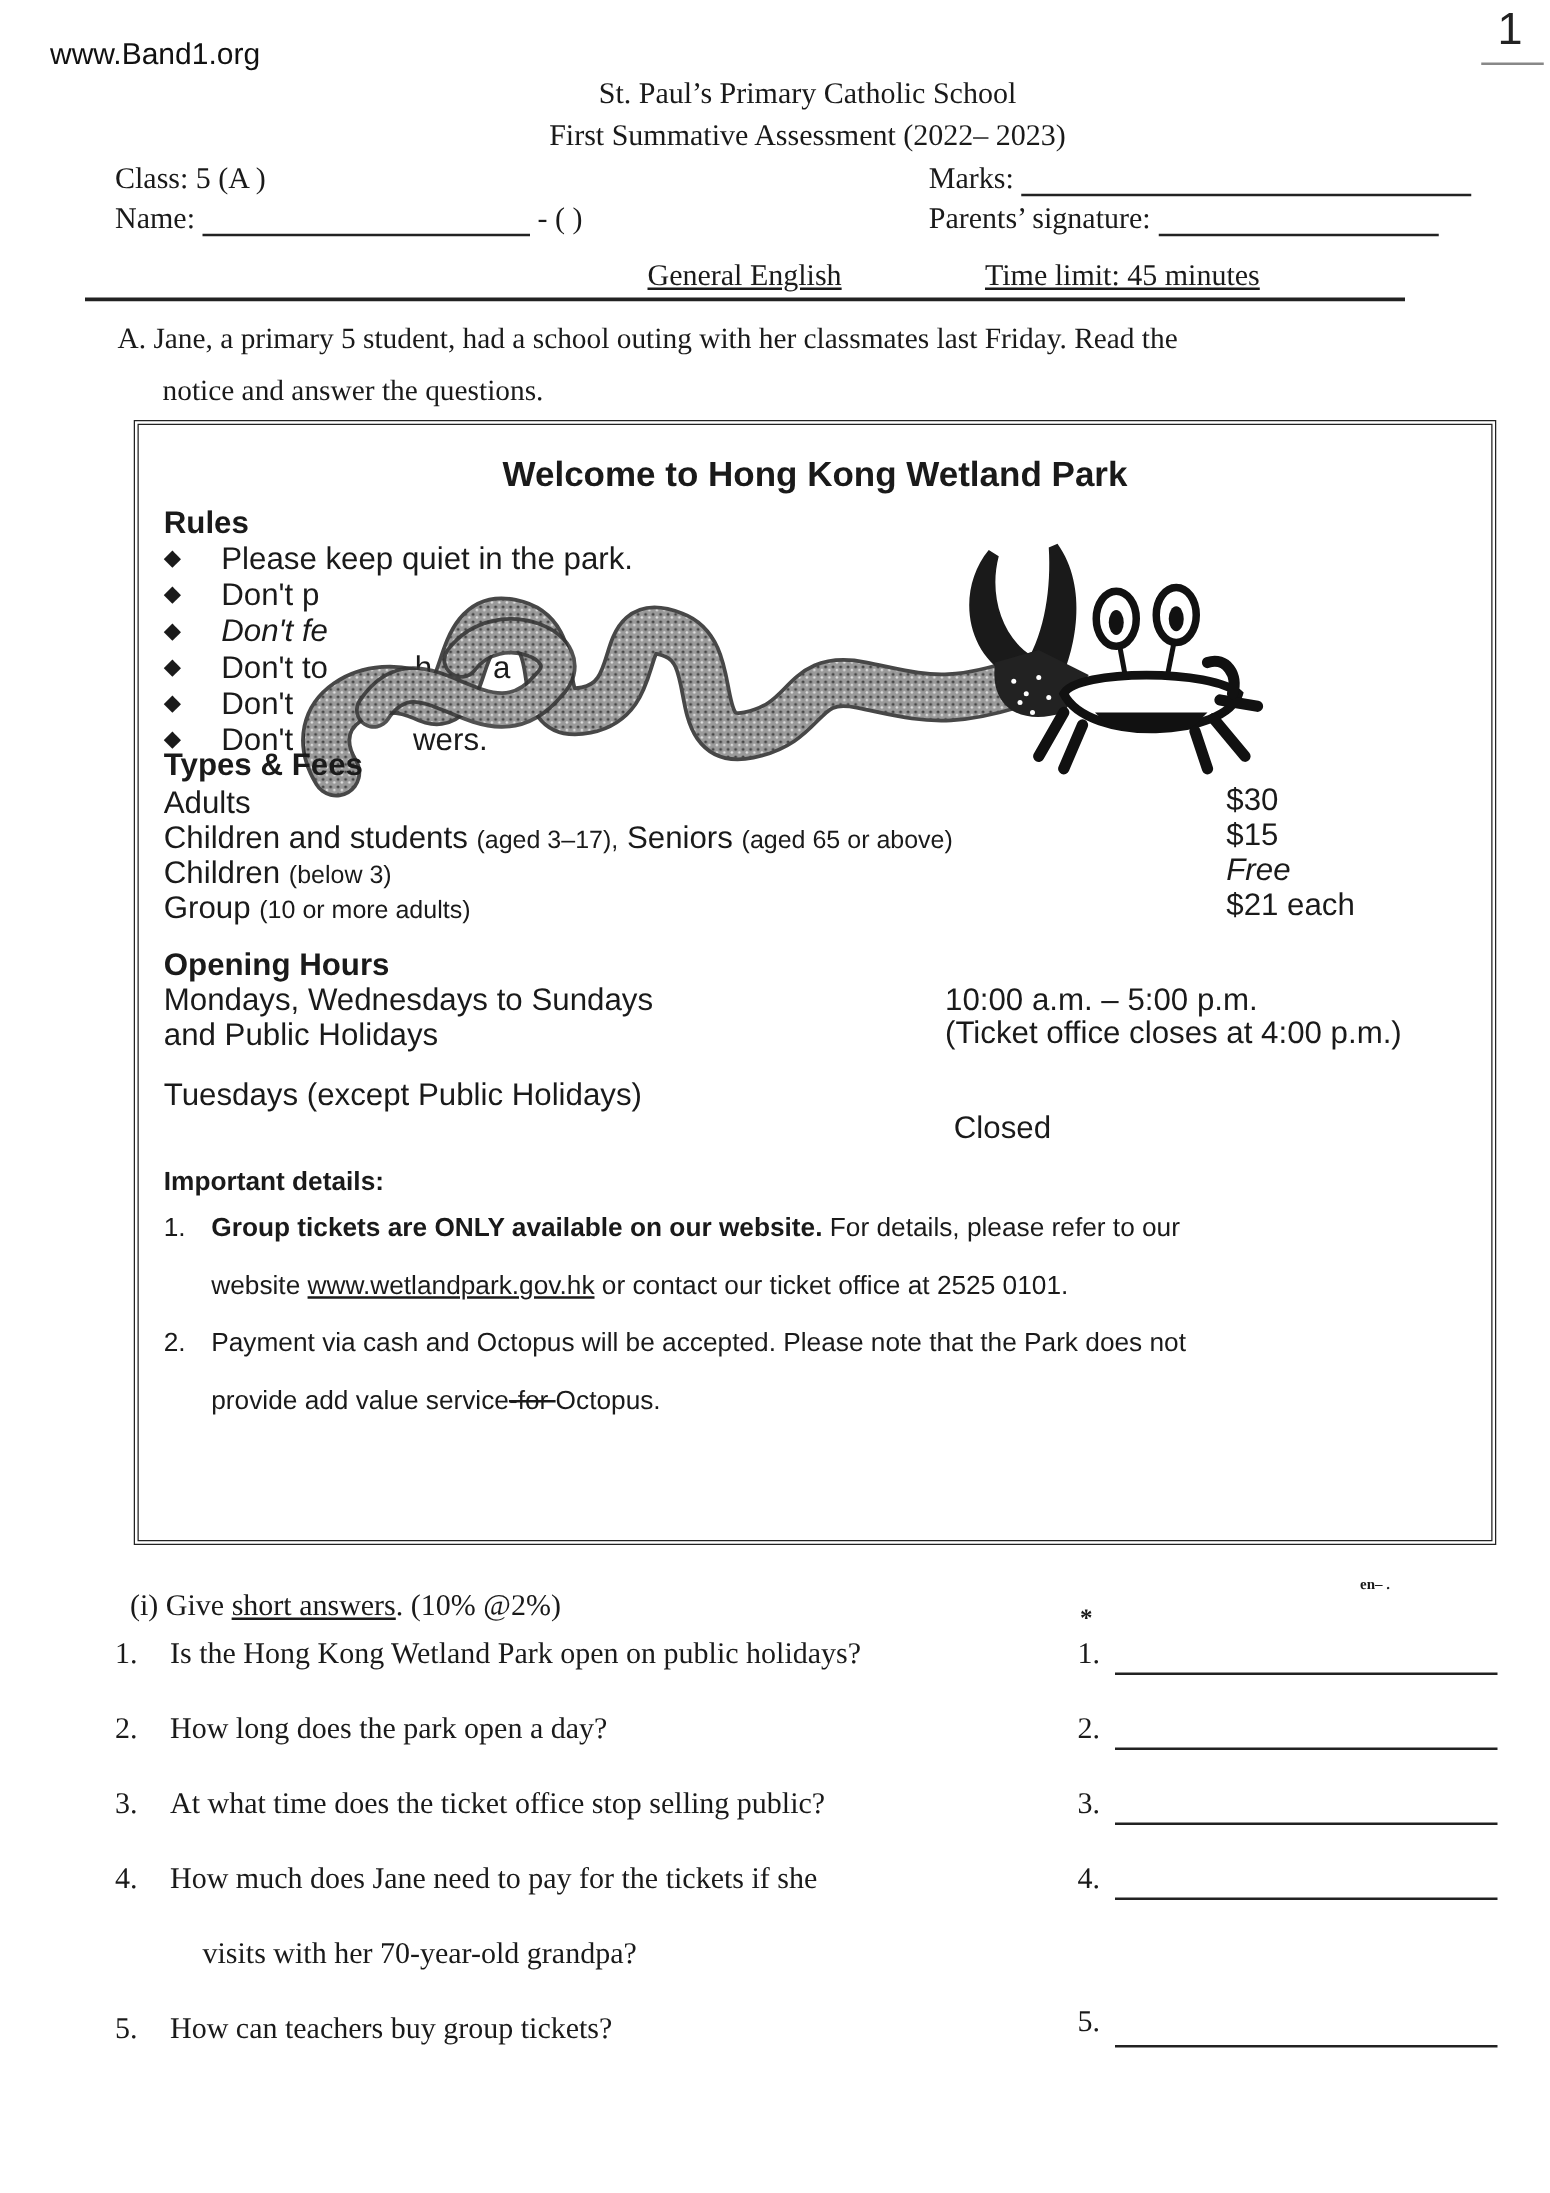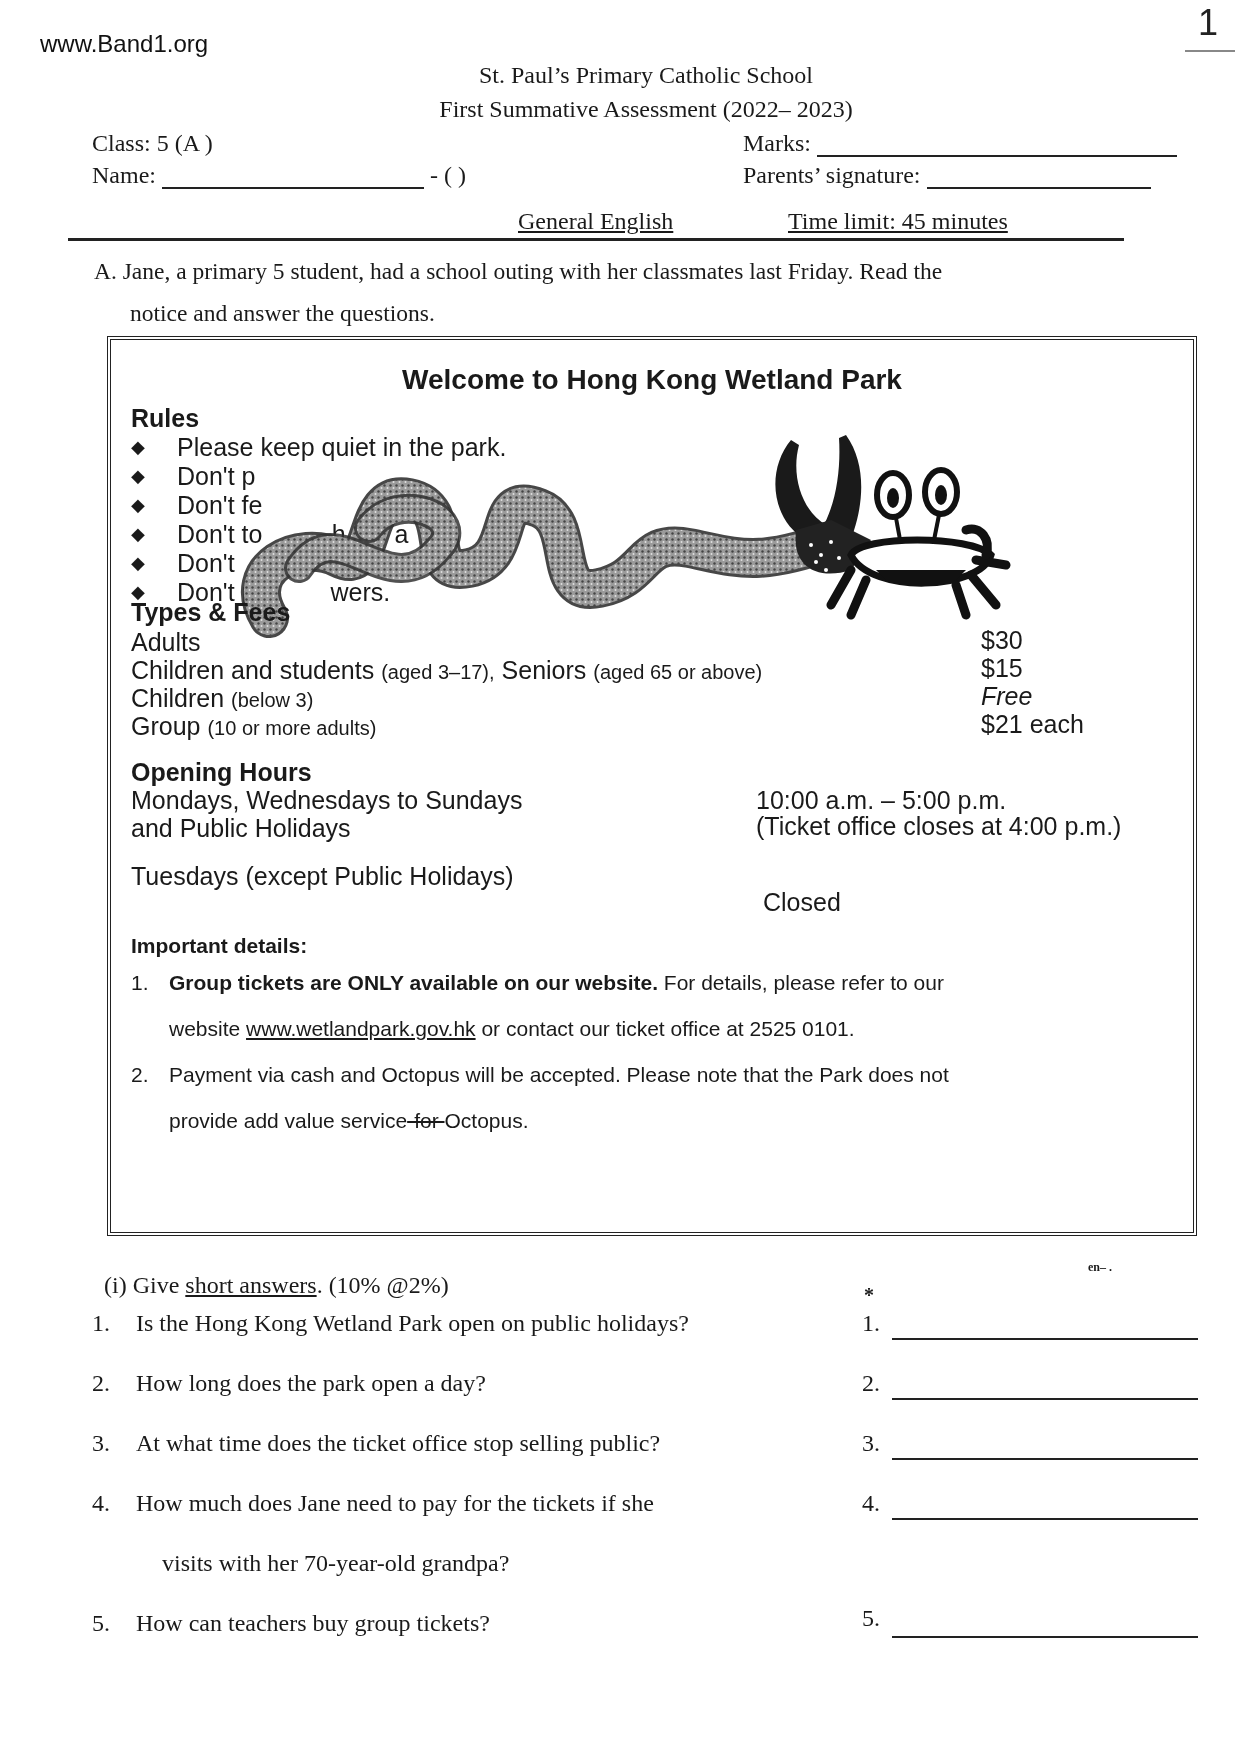--- a/index.html
+++ b/index.html
@@ -92,21 +92,21 @@
   <div class="indent">notice and answer the questions.</div>
 </div>
 
 <div class="abs notice sans">
   <div class="notice-inner">
     <div class="notice-title">Welcome to Hong Kong Wetland Park</div>
 
     <div class="n-head" style="left:20px; top:64px;">Rules</div>
     <div class="rule-item" style="top:93px;"><span class="bullet">◆</span><span>Please keep quiet in the park.</span></div>
     <div class="rule-item" style="top:122px;"><span class="bullet">◆</span><span>Don't p</span></div>
-    <div class="rule-item" style="top:151px;"><span class="bullet">◆</span><span>Don't fe</span></div>
+    <div class="rule-item" style="top:151px;font-style:italic;"><span class="bullet">◆</span><span>Don't fe</span></div>
     <div class="rule-item" style="top:180px;"><span class="bullet">◆</span><span style="white-space:pre;">Don't to          h the a</span></div>
     <div class="rule-item" style="top:209px;"><span class="bullet">◆</span><span style="white-space:pre;">Don't   ed</span></div>
     <div class="rule-item" style="top:238px;"><span class="bullet">◆</span><span style="white-space:pre;">Don't pi          wers.</span></div>
 
     <svg class="scribble" width="600" height="200" viewBox="0 0 600 200">
       <defs>
         <pattern id="speckle" width="6" height="6" patternUnits="userSpaceOnUse">
           <rect width="6" height="6" fill="#9a9a9a"></rect>
           <circle cx="1.5" cy="1.5" r="1.2" fill="#444"></circle>
           <circle cx="4.5" cy="4" r="1" fill="#e0e0e0"></circle>

